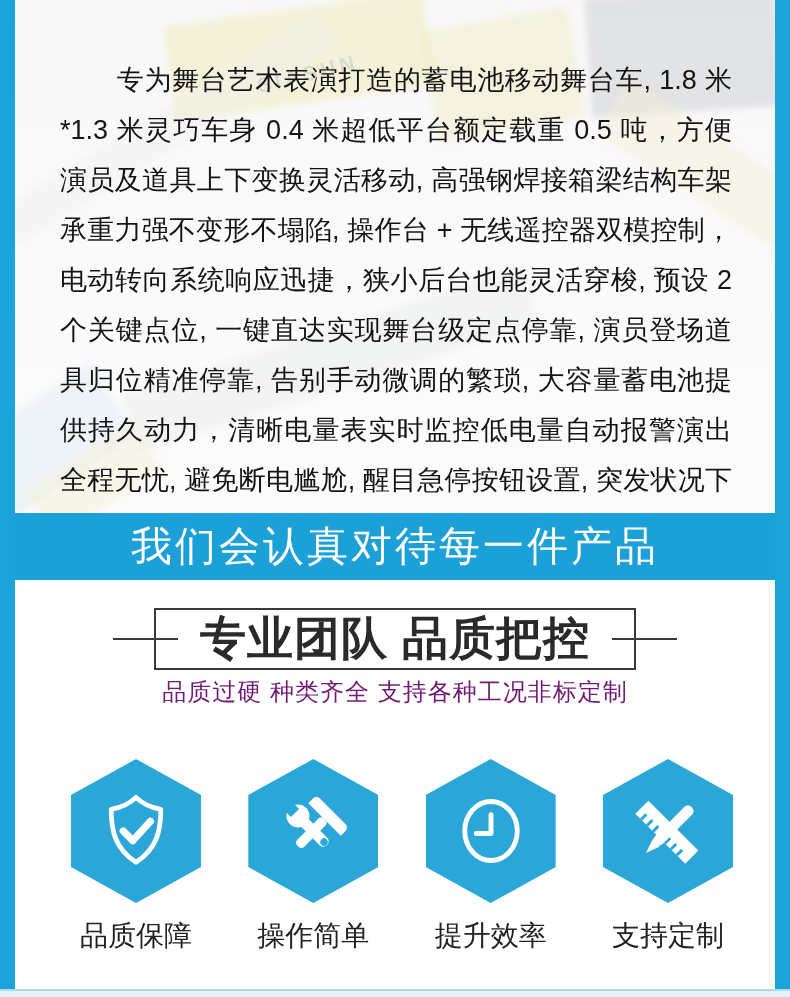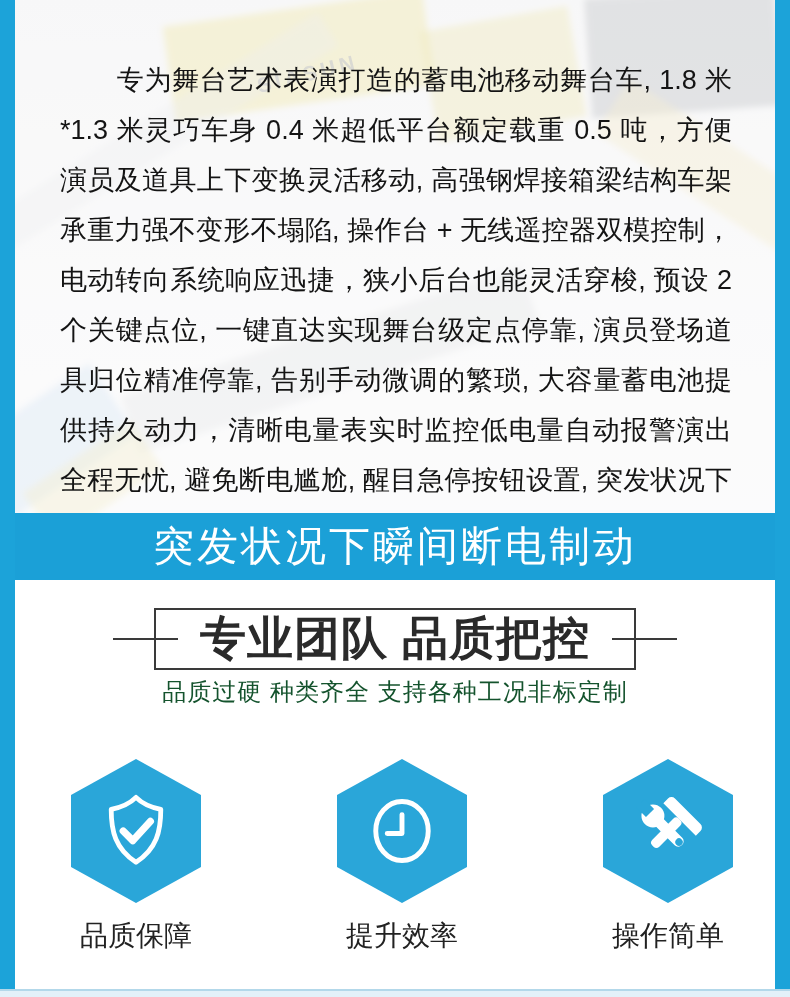--- a/index.html
+++ b/index.html
@@ -58,21 +58,21 @@
   .title-box {
     position: relative; width: 482px; height: 62px; margin: 0 auto;
     border: 2px solid #3a3a3a; background: #ffffff;
     display: flex; align-items: center; justify-content: center;
   }
   .title-box .xline { position: absolute; top: 50%; height: 2px; width: 65px; background: #3a3a3a; transform: translateY(-50%); }
   .title-box .xline.left  { left: -43px; }
   .title-box .xline.right { right: -43px; }
   .title-text { font-size: 46px; font-weight: 900; color: #2a2a2a; letter-spacing: 1px; white-space: nowrap; }
 
-  .subtitle { margin-top: 7px; text-align: center; font-size: 24px; line-height: 30px; color: #14532d; letter-spacing: 1px; }
+  .subtitle { margin-top: 7px; text-align: center; font-size: 24px; line-height: 30px; color: #701a75; letter-spacing: 1px; }
 
   .features {
     margin: 52px 15px 0 17px;
     padding: 0 42px 0 54px;
     display: flex; justify-content: space-between;
   }
   .feature { width: 130px; text-align: center; }
   .hex {
     width: 130px; height: 144px; background: #2aa6d9;
     clip-path: polygon(50% 0%, 100% 25%, 100% 75%, 50% 100%, 0% 75%, 0% 25%);
@@ -104,21 +104,21 @@
       <div class="shape sh-dark-2"></div>
       <div class="shape sh-blue-1"></div>
       <div class="shape sh-yellow-3"></div>
       <div class="hero-brand">SIASUN</div>
     </div>
     <div class="hero-overlay"></div>
     <p class="hero-text">专为舞台艺术表演打造的蓄电池移动舞台车, 1.8 米 *1.3 米灵巧车身 0.4 米超低平台额定载重 0.5 吨，方便演员及道具上下变换灵活移动, 高强钢焊接箱梁结构车架承重力强不变形不塌陷, 操作台 + 无线遥控器双模控制，电动转向系统响应迅捷，狭小后台也能灵活穿梭, 预设 2 个关键点位, 一键直达实现舞台级定点停靠, 演员登场道具归位精准停靠, 告别手动微调的繁琐, 大容量蓄电池提供持久动力，清晰电量表实时监控低电量自动报警演出全程无忧, 避免断电尴尬, 醒目急停按钮设置, 突发状况下瞬间断电制动, 为人员与设备提供坚实后盾。</p>
   </div>
 
   <div class="banner">
-    <div class="banner-title">突发状况下瞬间断电制动</div>
+    <div class="banner-title">我们会认真对待每一件产品</div>
   </div>
 
   <div class="quality">
 
     <div class="title-box">
       <span class="xline left"></span>
       <span class="xline right"></span>
       <span class="title-text">专业团队 品质把控</span>
     </div>
 
@@ -131,45 +131,68 @@
           <svg width="80" height="92" viewBox="0 0 100 100">
             <path d="M50 8 C 42 16, 29 21, 19 23 C 19 50, 24 72, 50 89 C 76 72, 81 50, 81 23 C 71 21, 58 16, 50 8 Z" fill="none" stroke="#ffffff" stroke-width="6" stroke-linejoin="round"></path>
             <path d="M34 50 L46 62 L68 38" fill="none" stroke="#ffffff" stroke-width="9" stroke-linecap="round" stroke-linejoin="round"></path>
           </svg>
         </div>
         <div class="feature-label">品质保障</div>
       </div>
 
       <div class="feature">
         <div class="hex">
-          <svg width="82" height="86" viewBox="0 0 100 100">
-            <ellipse cx="50" cy="50" rx="32" ry="36" fill="none" stroke="#ffffff" stroke-width="6"></ellipse>
-            <path d="M50 30 V 53 H 32" fill="none" stroke="#ffffff" stroke-width="6" stroke-linecap="round" stroke-linejoin="round"></path>
-          </svg>
-        </div>
-        <div class="feature-label">提升效率</div>
-      </div>
-
-      <div class="feature">
-        <div class="hex">
           <svg width="82" height="82" viewBox="0 0 100 100">
             <g transform="rotate(45 50 50)" fill="#ffffff">
               <path d="M28 16 h44 a6 6 0 0 1 6 6 v8 h-56 v-8 a6 6 0 0 1 6 -6 Z"></path>
               <rect x="44" y="30" width="12" height="46" rx="5"></rect>
             </g>
             <g transform="rotate(-45 50 50)">
               <circle cx="50" cy="24" r="14" fill="#ffffff"></circle>
               <rect x="43" y="2" width="14" height="17" fill="#2aa6d9"></rect>
               <rect x="43.5" y="30" width="13" height="44" rx="6" fill="#ffffff"></rect>
               <circle cx="50" cy="69" r="4.5" fill="#2aa6d9"></circle>
             </g>
           </svg>
         </div>
         <div class="feature-label">操作简单</div>
       </div>
 
+      <div class="feature">
+        <div class="hex">
+          <svg width="82" height="86" viewBox="0 0 100 100">
+            <ellipse cx="50" cy="50" rx="32" ry="36" fill="none" stroke="#ffffff" stroke-width="6"></ellipse>
+            <path d="M50 30 V 53 H 32" fill="none" stroke="#ffffff" stroke-width="6" stroke-linecap="round" stroke-linejoin="round"></path>
+          </svg>
+        </div>
+        <div class="feature-label">提升效率</div>
+      </div>
+
+      <div class="feature">
+        <div class="hex">
+          <svg width="84" height="84" viewBox="0 0 100 100">
+            <g transform="rotate(-45 50 50)">
+              <rect x="37" y="8" width="22" height="84" fill="#ffffff"></rect>
+              <g fill="#2aa6d9">
+                <rect x="37" y="16" width="9" height="3.5"></rect>
+                <rect x="37" y="26" width="9" height="3.5"></rect>
+                <rect x="37" y="36" width="9" height="3.5"></rect>
+                <rect x="37" y="46" width="9" height="3.5"></rect>
+                <rect x="37" y="56" width="9" height="3.5"></rect>
+                <rect x="37" y="66" width="9" height="3.5"></rect>
+                <rect x="37" y="76" width="9" height="3.5"></rect>
+              </g>
+            </g>
+            <g transform="rotate(45 50 50)" fill="#ffffff">
+              <rect x="43.5" y="10" width="13" height="62" rx="6"></rect>
+              <path d="M44 70 L56 70 L50 87 Z"></path>
+            </g>
+          </svg>
+        </div>
+        <div class="feature-label">支持定制</div>
+      </div>
 
     </div>
   </div>
 
   <div class="bottom-strip"></div>
 
 </div>
 
 </body></html>

